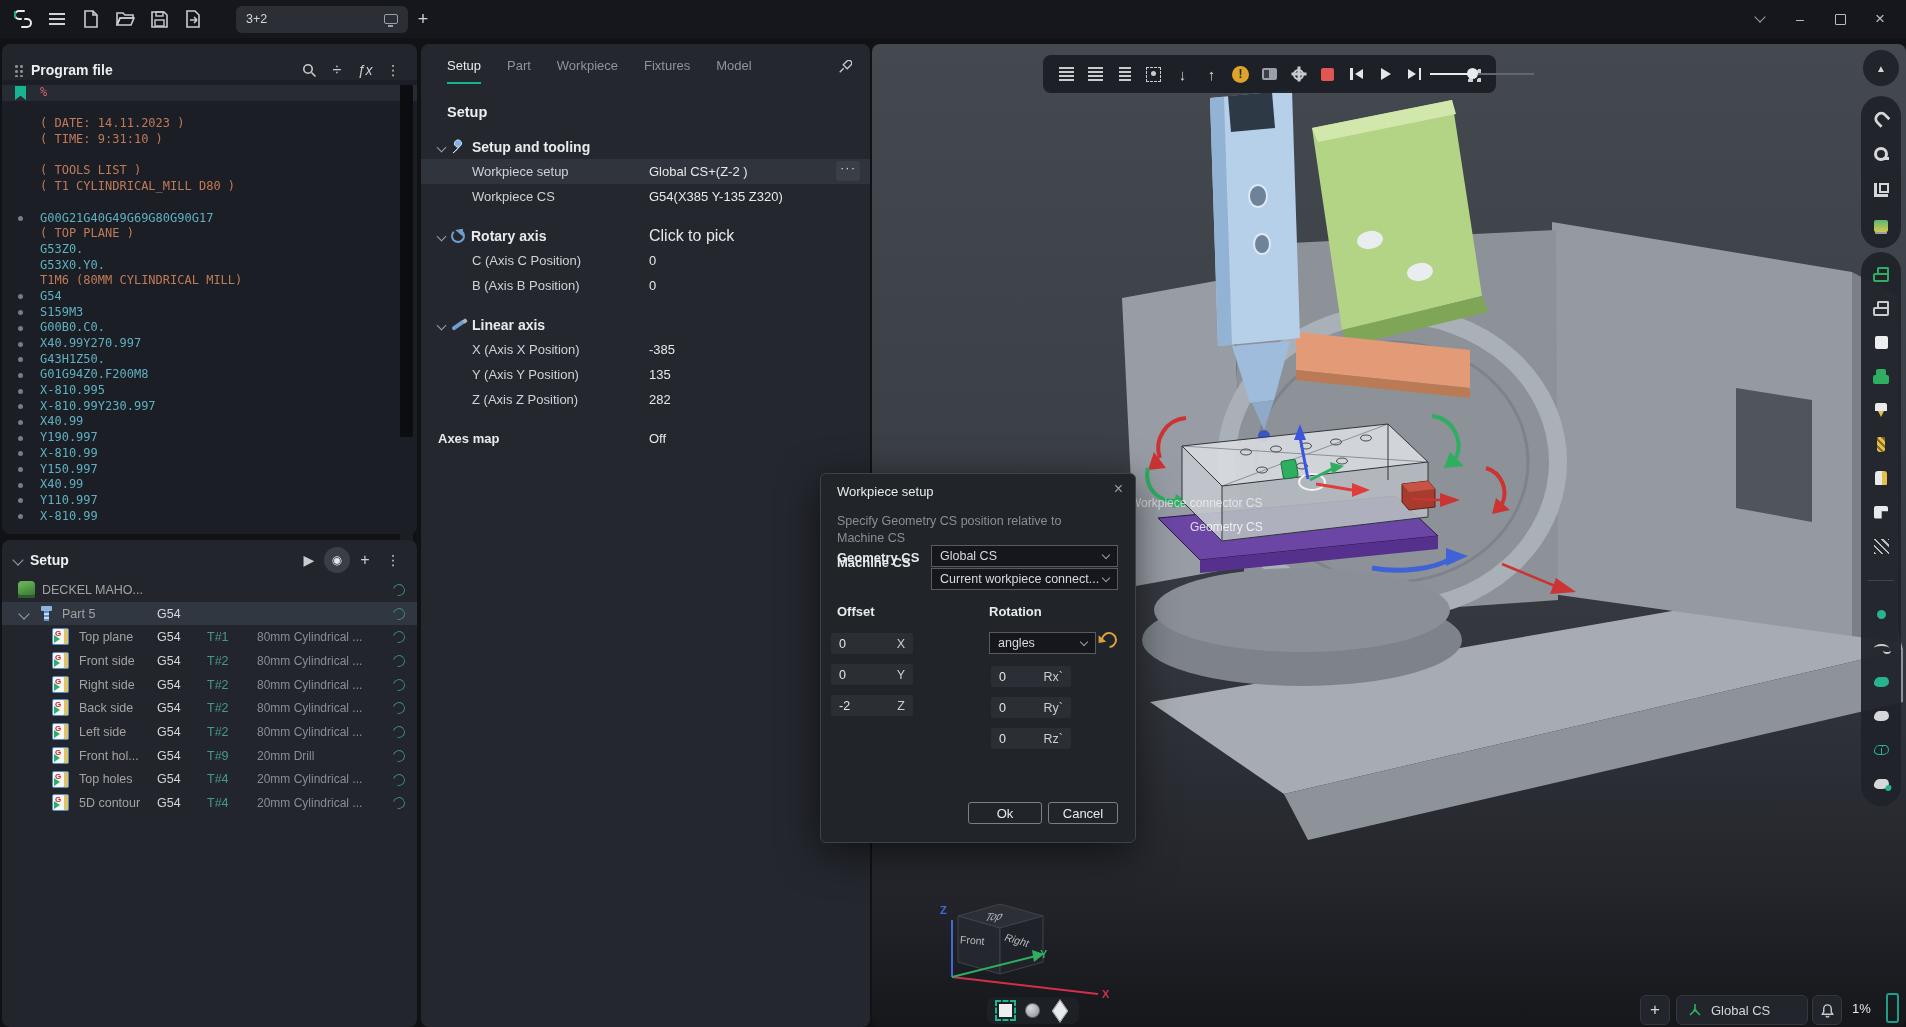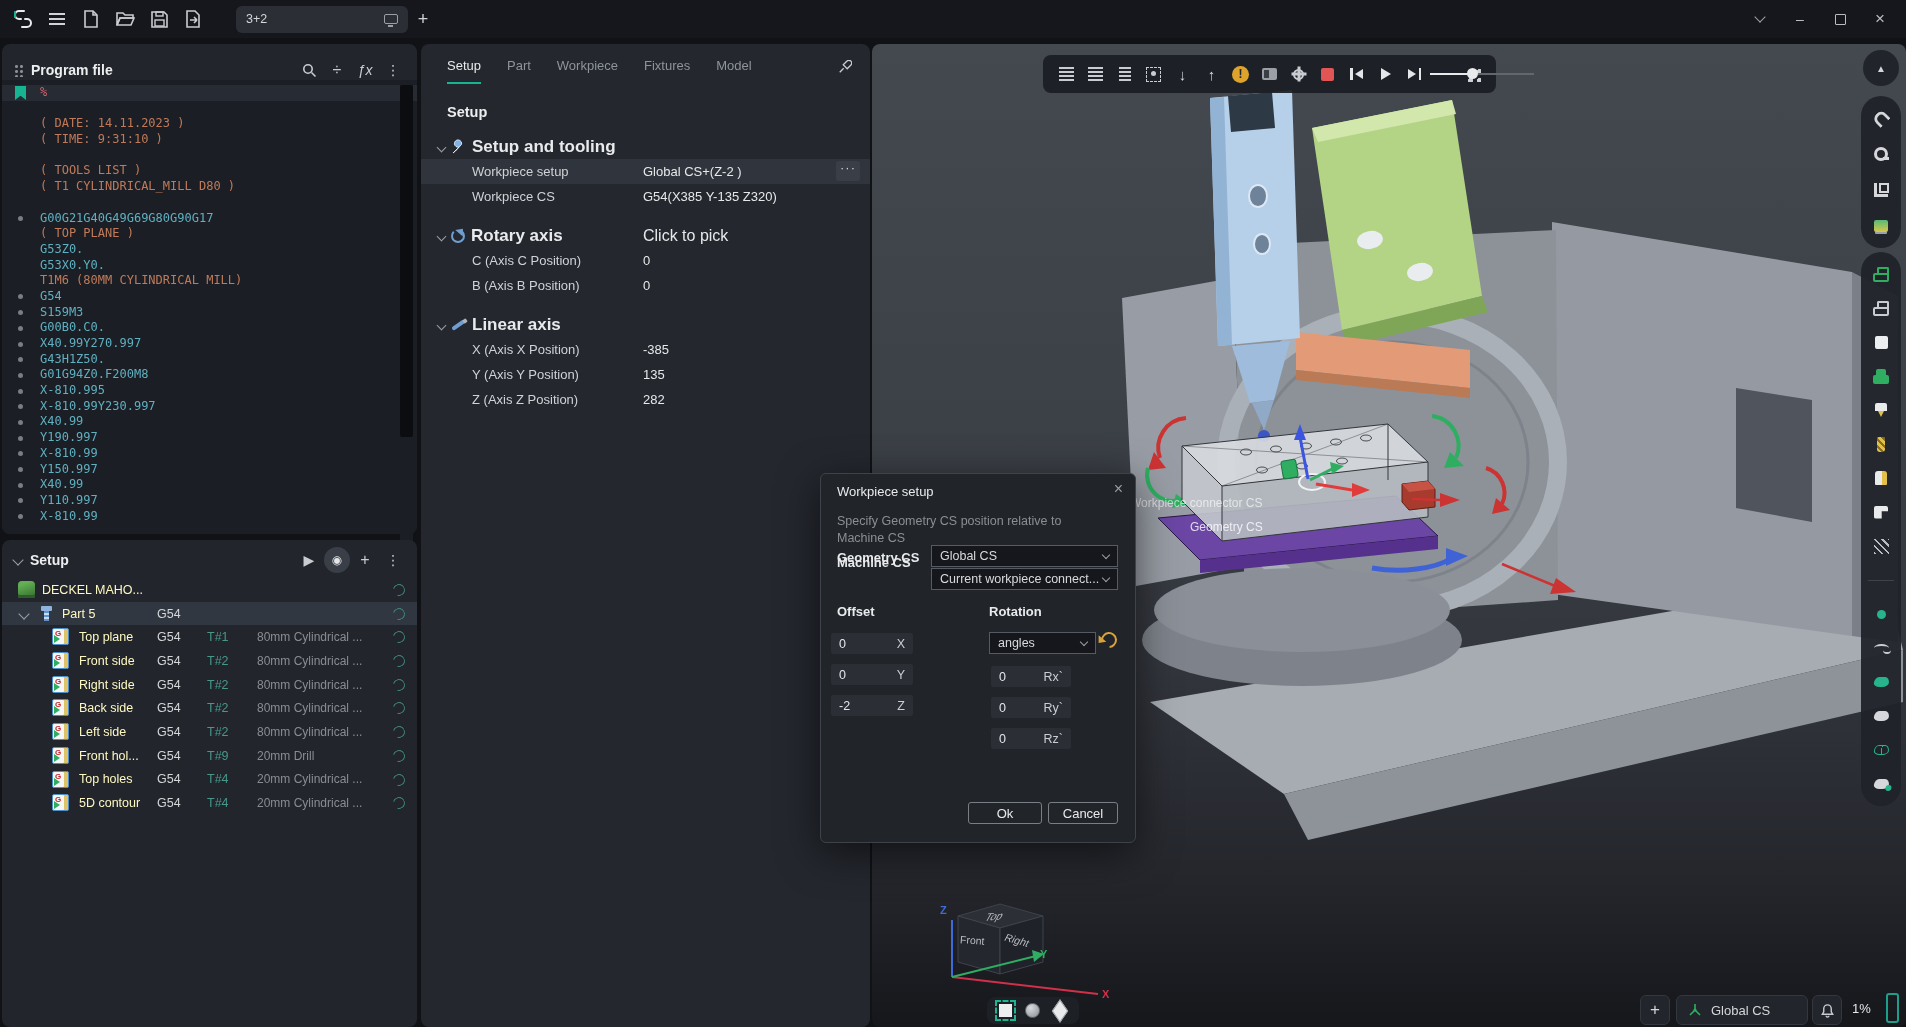--- a/index.html
+++ b/index.html
@@ -47,52 +47,52 @@
   .tree { left:2px; top:540px; width:415px; height:487px; }
   .tree .phead { padding-top:4px; }
   .sh-target { width:26px; height:26px; border-radius:50%; background:#3a3f47; display:flex; align-items:center; justify-content:center; color:#e4e6e9; font-size:12px; }
   .trows { margin-top:2px; }
   .trow { height:23.7px; position:relative; display:flex; align-items:center; font-size:12.5px; }
   .trow.sel { background:#313741; }
   .tchev { position:absolute; left:18px; top:8px; opacity:0; }
   .tchev.show { opacity:1; }
   .t-ic { position:absolute; width:17px; height:17px; top:3px; }
   .r-machine .t-ic { left:16px; } .r-part .t-ic { left:36px; } .r-op .t-ic { left:50px; }
-  .t-name { position:absolute; color:#fef9c3; }
+  .t-name { position:absolute; color:#a3a3a3; }
   .r-machine .t-name { left:40px; } .r-part .t-name { left:60px; } .r-op .t-name { left:77px; }
   .t-cs { position:absolute; left:155px; color:#d4d6d9; }
   .t-tool { position:absolute; left:205px; color:#47988b; }
   .t-desc { position:absolute; left:255px; width:126px; color:#898d93; font-size:12px; white-space:nowrap; overflow:hidden; }
   .t-sync { position:absolute; right:12px; top:6px; width:12px; height:12px; border:1.6px solid #3f847c; border-left-color:transparent; border-radius:50%; transform:rotate(-30deg); }
   .ic-machine { background:linear-gradient(160deg,#63b054 20%,#3f7d38 80%); border-radius:4px 4px 2px 2px; box-shadow:inset 0 -3px 0 #2e5d2a; }
   .ic-part::before { content:""; position:absolute; left:3px; top:1px; width:11px; height:5px; background:#8fb3dd; border-radius:1px; }
   .ic-part::after { content:""; position:absolute; left:6px; top:6px; width:5px; height:10px; background:repeating-linear-gradient(180deg,#5e93cf 0 2px,#c5d9ef 2px 4px); }
   .ic-gop { background:#f4f6f8; border:1px solid #4f8ecb; border-radius:2px; box-shadow:inset -4px 0 0 #ddc36a; }
   .ic-gop::before { content:"G"; position:absolute; left:2px; top:0; font:bold 8px/10px "Liberation Sans",sans-serif; color:#cc2222; }
   .ic-gop::after { content:""; position:absolute; left:1px; bottom:1px; border-top:4px solid transparent; border-bottom:4px solid transparent; border-left:6px solid #2fae62; }
 
   
   .params { left:421px; top:44px; width:449px; height:983px; background:#24272e; }
   .ptabs { display:flex; gap:26px; padding:14px 0 0 26px; font-size:13px; }
   .ptab { color:#8f939a; padding-bottom:9px; }
   .ptab.active { color:#e8eaec; border-bottom:2px solid #17b491; }
   .pin-btn { position:absolute; right:14px; top:12px; width:22px; height:22px; display:flex; align-items:center; justify-content:center; }
   .pheading { margin:20px 0 0 26px; font-size:14.5px; color:#eceef0; font-weight:bold; }
   .psec { position:relative; height:24px; margin-top:15px; display:flex; align-items:center; padding-left:17px; }
-  .psec b { margin-left:5px; font-size:17px; color:#e8eaec; }
+  .psec b { margin-left:5px; font-size:14px; color:#e8eaec; }
   .psec .chev { margin-right:5px; width:7px; height:7px; }
   .pic { width:17px; height:17px; position:relative; display:inline-block; }
   .pic-rotary { border:2px solid #6f9fd0; border-radius:50%; border-top-color:transparent; width:14px; height:14px; margin:1px; }
   .pic-rotary::after { content:""; position:absolute; right:-3px; top:-3px; border-left:5px solid transparent; border-right:5px solid transparent; border-bottom:6px solid #6f9fd0; transform:rotate(40deg); }
   .pic-linear::before { content:""; position:absolute; left:1px; top:6px; width:15px; height:4px; background:#6f9fd0; border-radius:2px; transform:rotate(-35deg); }
   .pic-linear::after { content:""; position:absolute; right:0; top:2px; width:4px; height:4px; background:#aeb3b9; border-radius:1px; transform:rotate(-35deg); }
   .prow { position:relative; height:25px; display:flex; align-items:center; padding-left:51px; font-size:13px; color:#cfd2d6; }
   .prow.sel { background:#30343c; }
   .prow.bold { font-weight:bold; color:#e8eaec; margin-top:14px; }
-  .p-val { position:absolute; left:222px; color:#e6e8ea; font-weight:normal; }
+  .p-val { position:absolute; left:228px; color:#e6e8ea; font-weight:normal; }
   .p-more { position:absolute; right:10px; top:2px; width:24px; height:20px; background:#3a3f47; border-radius:3px; color:#d5d7da; text-align:center; line-height:14px; font-size:13px; letter-spacing:1px; }
 
   
   .dialog { position:absolute; left:820px; top:473px; width:316px; height:370px; background:#212429; border:1px solid #3e424a; border-radius:6px; box-shadow:0 10px 40px rgba(0,0,0,.55); z-index:30; font-size:13px; }
   .d-title { position:absolute; left:16px; top:10px; color:#e8eaec; }
   .d-close { position:absolute; right:12px; top:6px; color:#9a9da2; font-size:16px; }
   .d-desc { position:absolute; left:16px; top:39px; width:262px; color:#8b8e93; font-size:12.5px; line-height:1.35; }
   .d-lab { position:absolute; left:16px; color:#e8eaec; font-weight:bold; }
   .dsel { position:absolute; height:22px; background:#15171c; border:1px solid #565a62; color:#d8dadd; font-size:12.5px; display:flex; align-items:center; padding:0 8px; }
   .dsel .chev { margin-left:auto; width:6px; height:6px; margin-top:-3px; }
@@ -503,20 +503,24 @@
   </div>
   <div class="prow">
     <span>Y (Axis Y Position)</span>
     <span class="p-val">135</span>
   </div>
   <div class="prow">
     <span>Z (Axis Z Position)</span>
     <span class="p-val">282</span>
   </div>
 
+  <div class="prow bold">
+    <span style="margin-left:-34px;">Axes map</span>
+    <span class="p-val">Off</span>
+  </div>
 </section>
 
 <div class="viewport">
   <svg class="machine" width="1034" height="983" viewBox="872 44 1034 983">
 
     <polygon points="1150,702 1884,574 1903,650 1284,794" fill="#a7acb3"></polygon>
     <polygon points="1284,794 1903,650 1903,702 1308,840" fill="#8e939a"></polygon>
 
     <polygon points="1552,222 1852,272 1852,636 1552,594" fill="#959aa2"></polygon>
     <polygon points="1852,272 1898,296 1898,642 1852,636" fill="#7b8088"></polygon>

